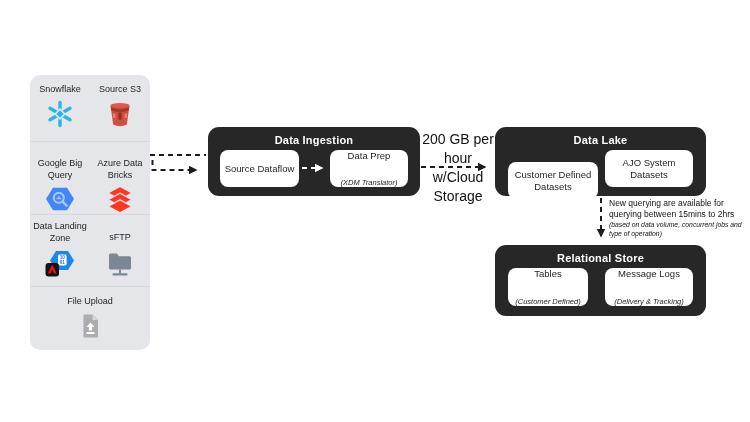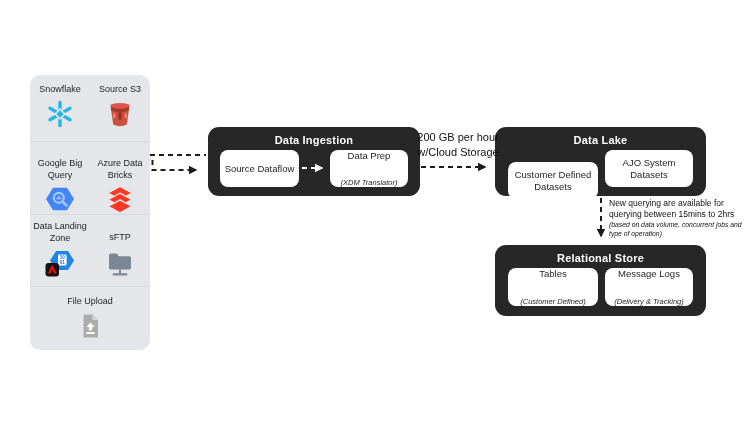--- a/index.html
+++ b/index.html
@@ -33,26 +33,26 @@
 
   #ingestion{left:208px;top:127px;width:212px;height:69px;}
   #n-source{left:12px;top:23px;width:79px;height:37px;}
   #n-prep{left:122px;top:23px;width:78px;height:37px;}
 
   #datalake{left:495px;top:127px;width:211px;height:69px;}
   #n-customer{left:13px;top:35px;width:90px;height:37px;}
   #n-ajo{left:110px;top:23px;width:88px;height:37px;}
 
   #relstore{left:495px;top:245px;width:211px;height:71px;}
-  #n-tables{left:13px;top:23px;width:90px;height:38px;}
+  #n-tables{left:13px;top:23px;width:80px;height:38px;}
   #n-msglogs{left:110px;top:23px;width:88px;height:38px;}
 
   
   .throughput{position:absolute;left:413px;top:130px;width:90px;text-align:center;
-              font-size:11px;line-height:1.35;color:#111;}
+              font-size:14px;line-height:1.35;color:#111;}
   .batch-note{position:absolute;left:609px;top:198px;width:140px;font-size:8.5px;
               line-height:1.3;color:#111;}
   .batch-note .detail{font-size:6.8px;font-style:italic;line-height:1.25;margin-top:1px;}
 
   
   .overlay{position:absolute;left:0;top:0;pointer-events:none;}
   .dash{fill:none;stroke:#1c1c1c;stroke-width:2;stroke-dasharray:5 4;}
   .dash-light{fill:none;stroke:#ffffff;stroke-width:2;stroke-dasharray:5 4;}
 </style>
 </head>

